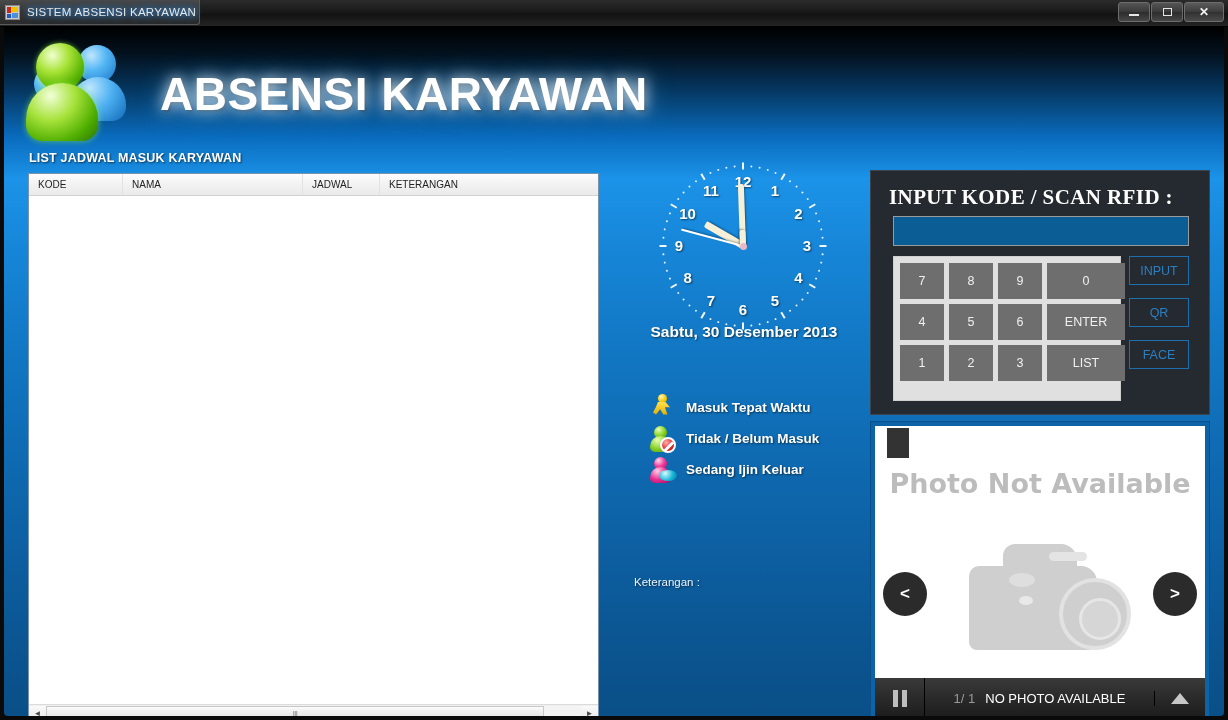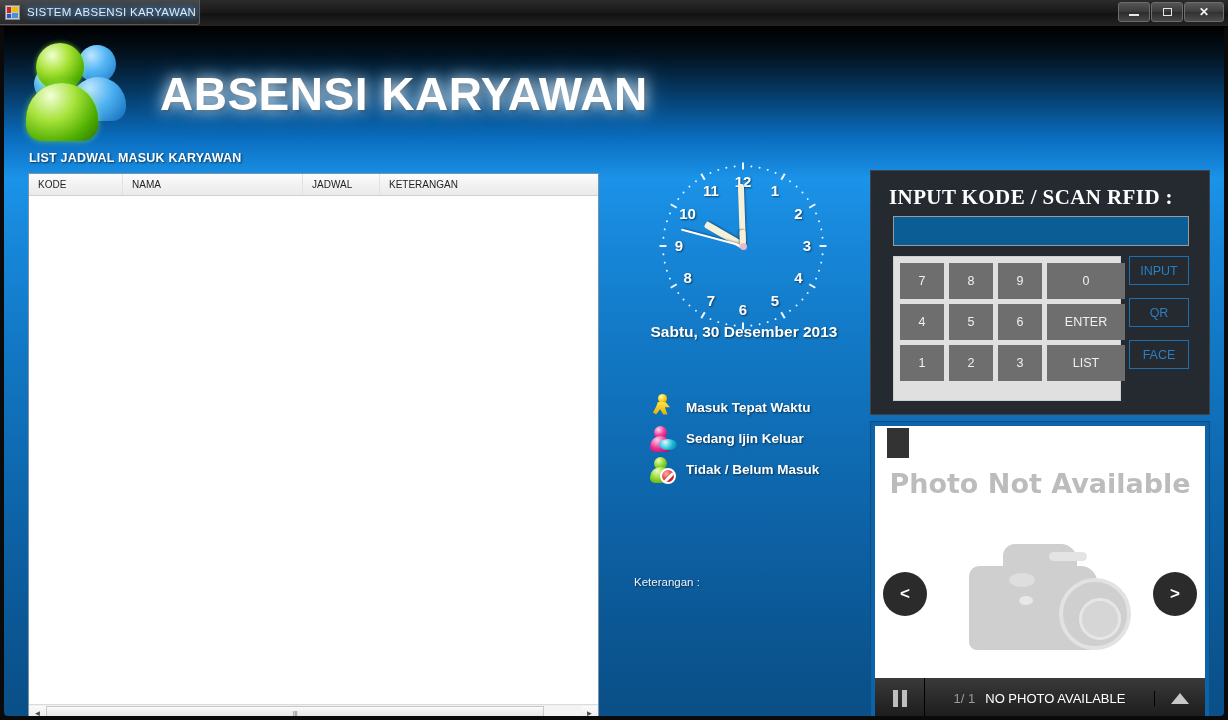--- a/index.html
+++ b/index.html
@@ -368,33 +368,33 @@
     <div class="legend">
       <div class="lg-row">
         <div class="lg-ico">
           <div class="run-h"></div>
             <div class="run-b"></div>
         </div>
         <div class="lg-txt">Masuk Tepat Waktu</div>
       </div>
       <div class="lg-row">
         <div class="lg-ico">
+          <div class="p-h g-h"></div>
+            <div class="p-b g-b"></div>
+            <div class="ban"></div>
+        </div>
+        <div class="lg-txt">Tidak / Belum Masuk</div>
+      </div>
+      <div class="lg-row">
+        <div class="lg-ico">
           <div class="p-h pk-h"></div>
             <div class="p-b pk-b"></div>
             <div class="cyan-blob"></div>
         </div>
         <div class="lg-txt">Sedang Ijin Keluar</div>
-      </div>
-      <div class="lg-row">
-        <div class="lg-ico">
-          <div class="p-h g-h"></div>
-            <div class="p-b g-b"></div>
-            <div class="ban"></div>
-        </div>
-        <div class="lg-txt">Tidak / Belum Masuk</div>
       </div>
     </div>
     <div class="keterangan">Keterangan :</div>
 
     <div class="kp-panel">
       <div class="kp-title">INPUT KODE / SCAN RFID :</div>
       <input class="kp-input" type="text" placeholder="" style="">
       <div class="kp-grid" id="kp-grid">
           <div class="key">7</div>
           <div class="key">8</div>

